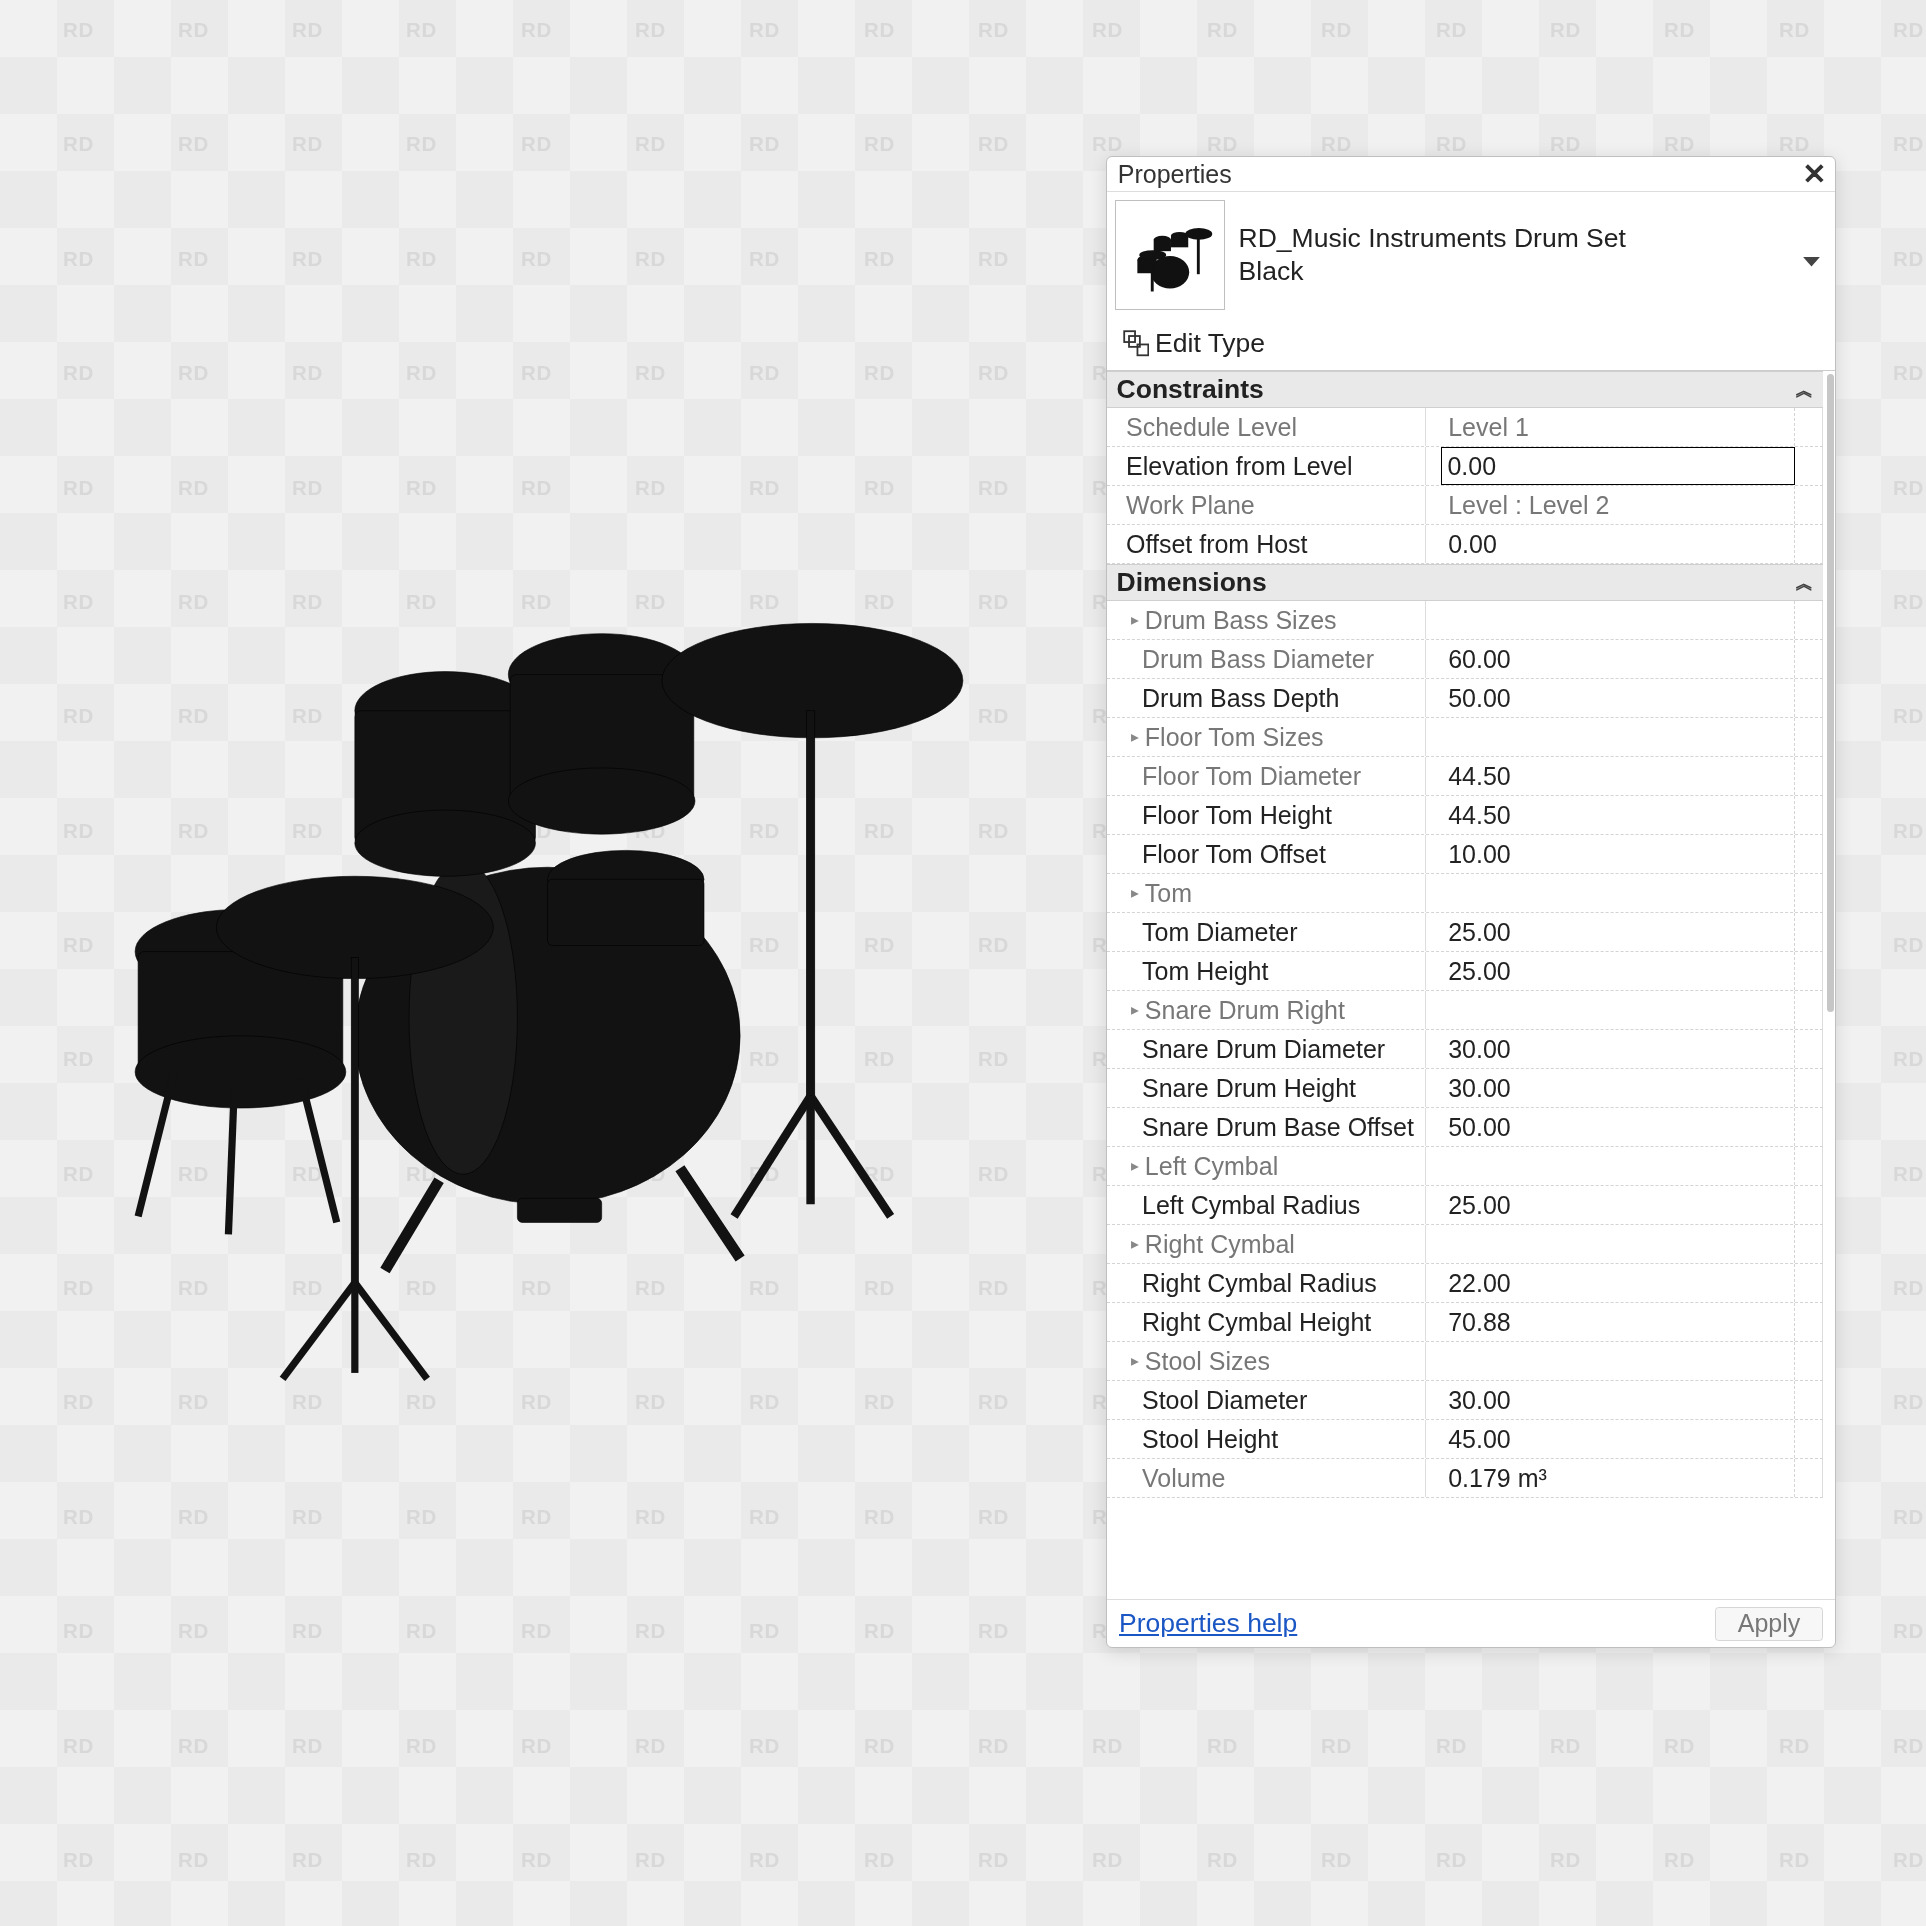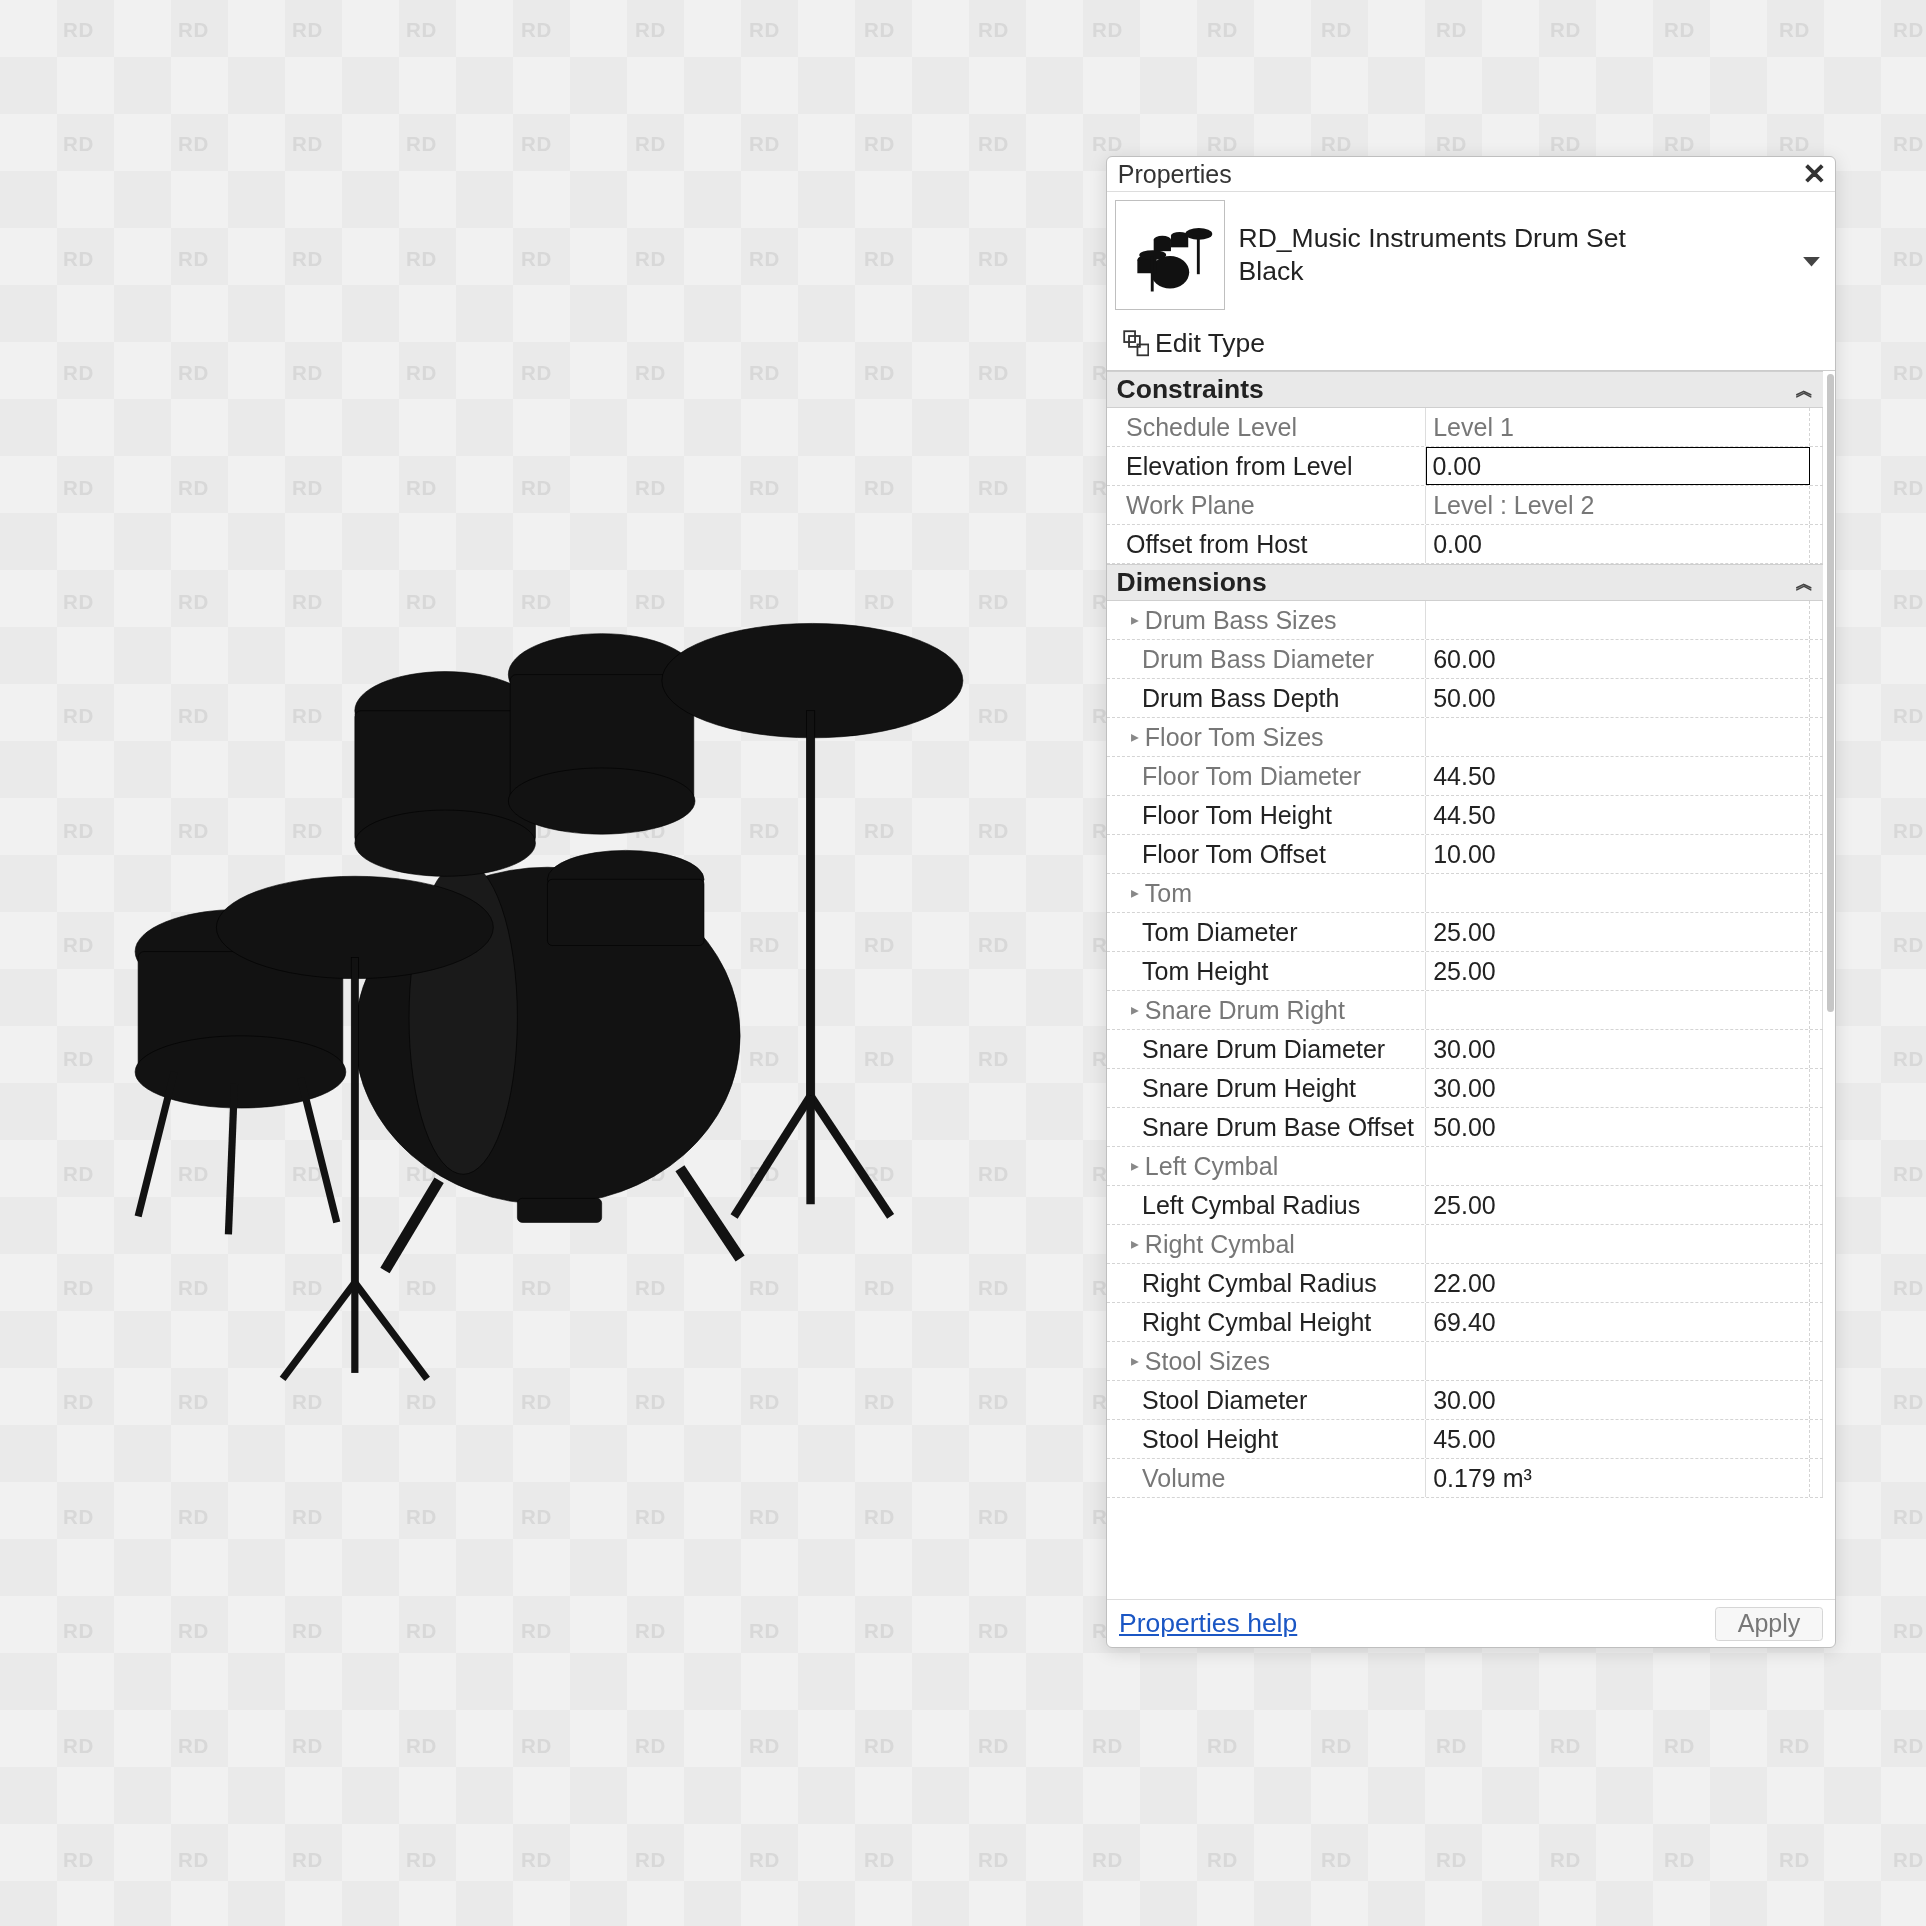--- a/index.html
+++ b/index.html
@@ -159,20 +159,21 @@
     font-size: 26.5px; font-weight: 600; color: #222;
     justify-content: space-between;
   }
   .group-head .collapse { font-size: 18px; color:#444; }
 
   .prop-row {
     height: 39px;
     display: flex;
     border-bottom: 1.2px dashed #d4d4d4;
     font-size: 25px;
+    gap: 15px;
   }
   .prop-label {
     width: 319px;
     padding-left: 19px;
     display: flex; align-items: center;
     color: #222;
     border-right: 0.6px solid #ddd;
     white-space: nowrap;
   }
   .prop-row.readonly .prop-label { color: #777; }
@@ -750,21 +751,21 @@
         <div class="prop-value"></div>
           <div class="row-right"></div>
       </div>
       <div class="prop-row subrow editable">
         <div class="prop-label">Right Cymbal Radius</div>
         <div class="prop-value">22.00</div>
           <div class="row-right"></div>
       </div>
       <div class="prop-row subrow editable">
         <div class="prop-label">Right Cymbal Height</div>
-        <div class="prop-value">69.40</div>
+        <div class="prop-value">70.88</div>
           <div class="row-right"></div>
       </div>
 
       <div class="prop-row subhead">
         <div class="prop-label">
             <span class="tri">▸</span>
             <span>Stool Sizes</span>
           </div>
         <div class="prop-value"></div>
           <div class="row-right"></div>

